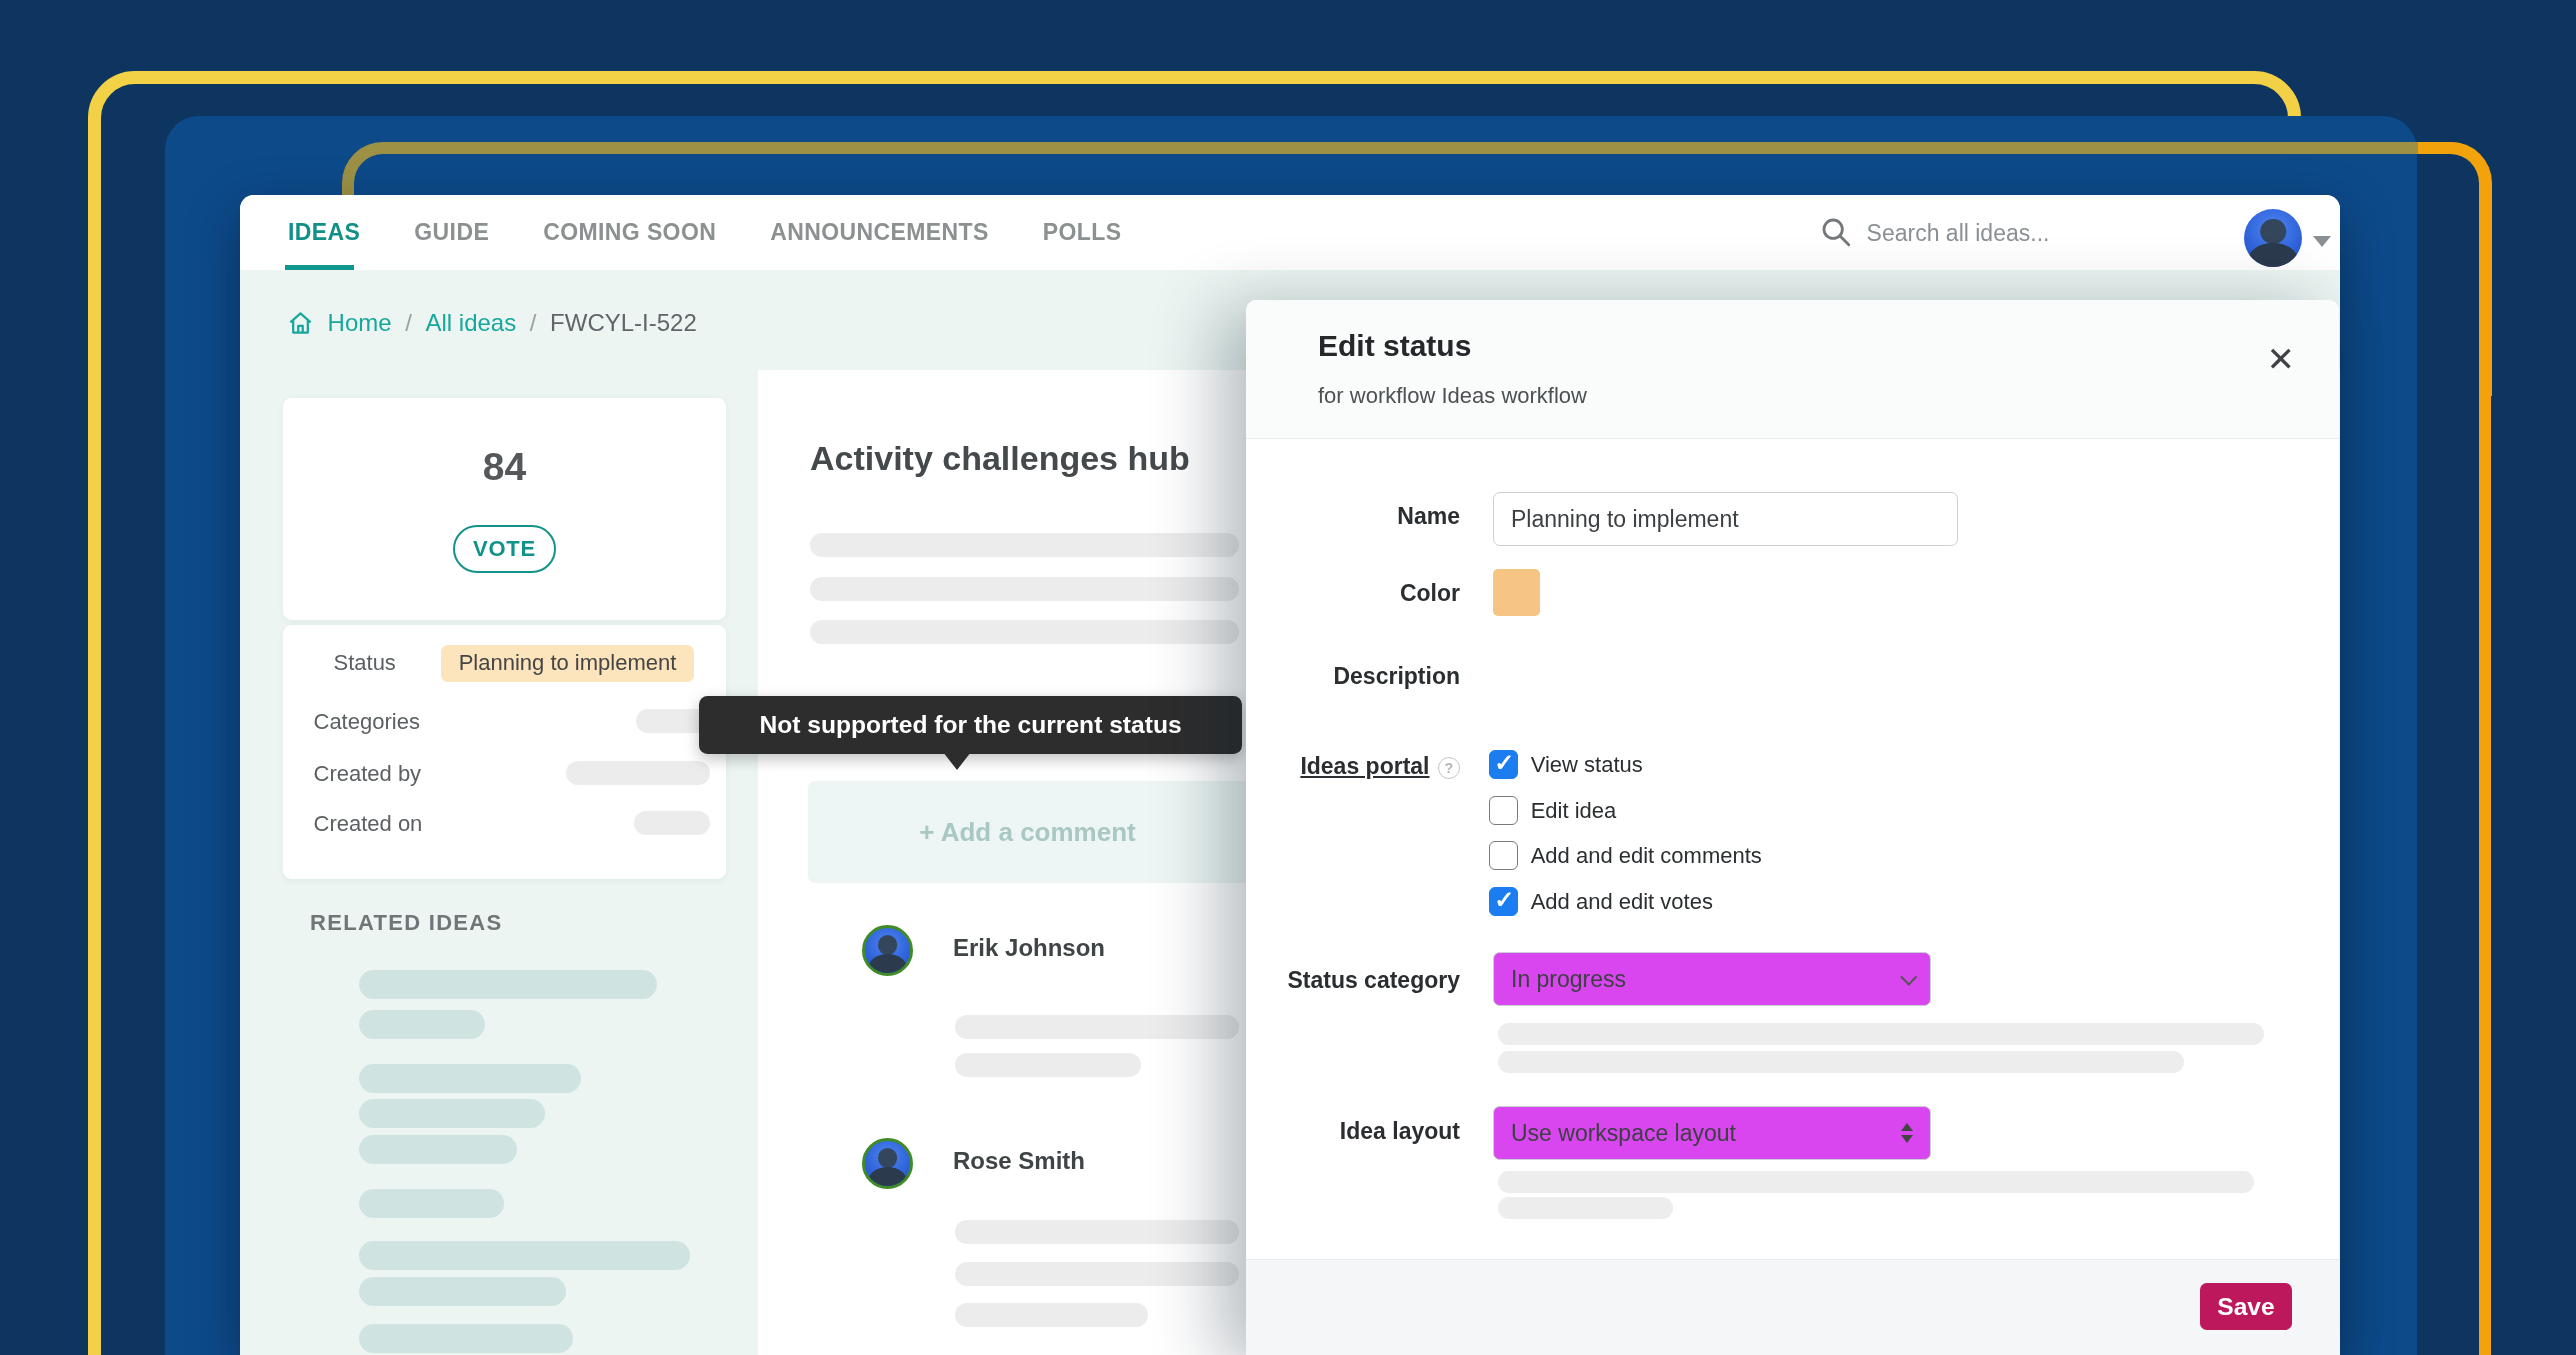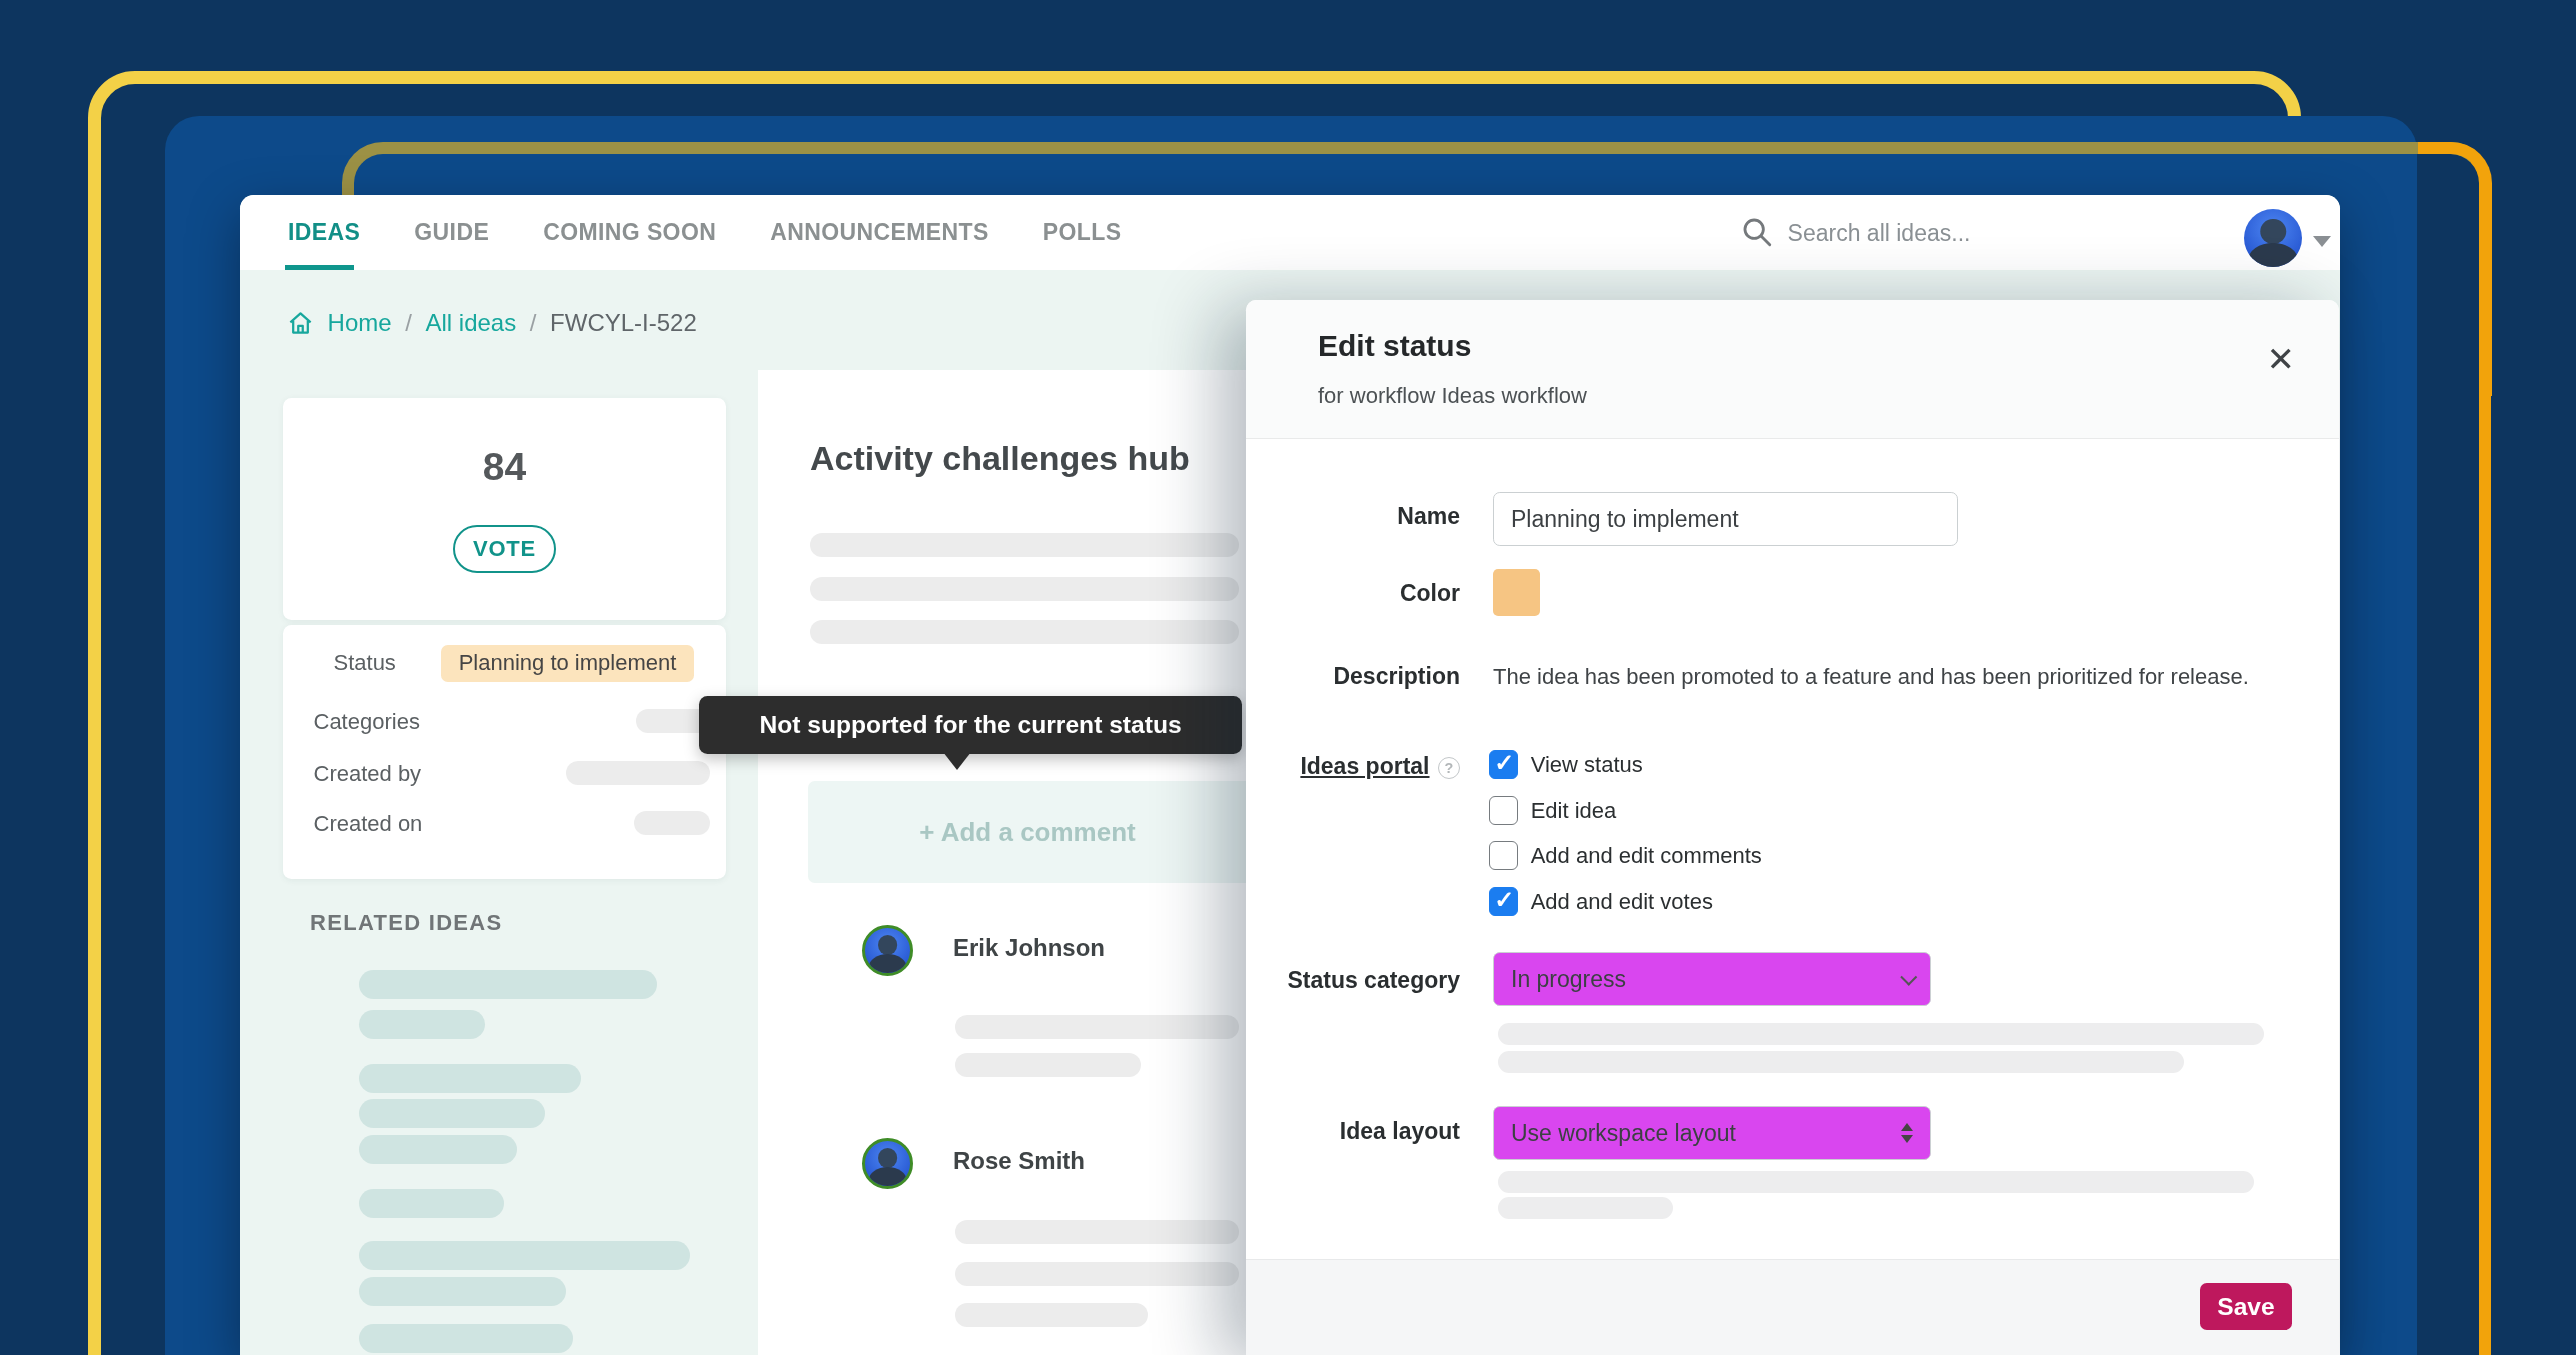--- a/index.html
+++ b/index.html
@@ -12,21 +12,21 @@
   .frame-orange{position:absolute;left:342px;top:142px;width:2149px;height:1441px;border:12.7px solid #9c9145;border-right-color:#f2a30b;border-radius:41px;}
   .frame-orange-corner{position:absolute;left:2418px;top:142px;width:74px;height:254px;border-top:12.7px solid #f2a30b;border-right:12.7px solid #f2a30b;border-top-right-radius:41px;}
 
   
   .window{position:absolute;left:240px;top:195px;width:2100px;height:1161px;background:#ecf5f2;border-radius:13.6px 13.6px 0 0;overflow:hidden;box-shadow:0 17px 51px rgba(0,0,0,.35);}
   .tabbar{position:absolute;left:0;top:0;width:2100px;height:75px;background:#ffffff;border-radius:13.6px 13.6px 0 0;padding-left:19px;}
   .tabs{position:absolute;left:48px;top:0;height:75px;display:flex;align-items:center;gap:54px;}
   .tab{font-size:23px;font-weight:bold;color:#8b9091;letter-spacing:0.4px;cursor:pointer;white-space:nowrap;}
   .tab.active{color:#128f87;}
   .tab-underline{position:absolute;left:45px;bottom:0;width:69px;height:5.1px;background:#0f968d;}
-  .searchbox{position:absolute;left:1500px;top:20.3px;display:flex;align-items:center;gap:13.6px;}
+  .searchbox{position:absolute;left:1579px;top:20.3px;display:flex;align-items:center;gap:13.6px;}
   .search-text{font-size:23px;color:#8a9094;}
   .topavatar{position:absolute;left:2004px;top:14.4px;width:58px;height:58px;border-radius:50%;background:radial-gradient(circle at 50% 35%,#4d86f2,#1b49c8);overflow:hidden;}
   .caret-down{position:absolute;left:2073px;top:41px;width:0;height:0;border-left:9.3px solid transparent;border-right:9.3px solid transparent;border-top:11px solid #8a8f93;}
 
   .breadcrumb{position:absolute;left:47px;top:114px;display:flex;align-items:center;gap:13.6px;font-size:24px;}
   .crumb-link{color:#17a79d;cursor:pointer;}
   .crumb-sep{color:#9aa0a3;}
   .crumb-current{color:#5f6569;}
 
   .main-col{position:absolute;left:518px;top:175px;width:1582px;height:985px;background:#ffffff;}
@@ -193,21 +193,20 @@
       <div class="modal-close">✕</div>
     </div>
 
     <div class="flabel" style="top:203px;">Name</div>
     <input class="text-input" style="top: 192px;" value="Planning to implement">
 
     <div class="flabel" style="top:280px;">Color</div>
     <div class="swatch" style="background: rgb(246, 197, 131);"></div>
 
     <div class="flabel" style="top:363px;">Description</div>
-    <div class="desc-text">The idea has been promoted to a feature and has been prioritized for release.</div>
 
     <div class="flabel" style="top:453px;text-decoration:underline;">
       <span>Ideas portal</span><span class="help-circle">?</span>
     </div>
     <div class="cbrow checked" style="top:450px;">
       <span class="cbox"></span>
       <span class="cblabel">View status</span>
     </div>
     <div class="cbrow" style="top:496px;">
       <span class="cbox"></span>

